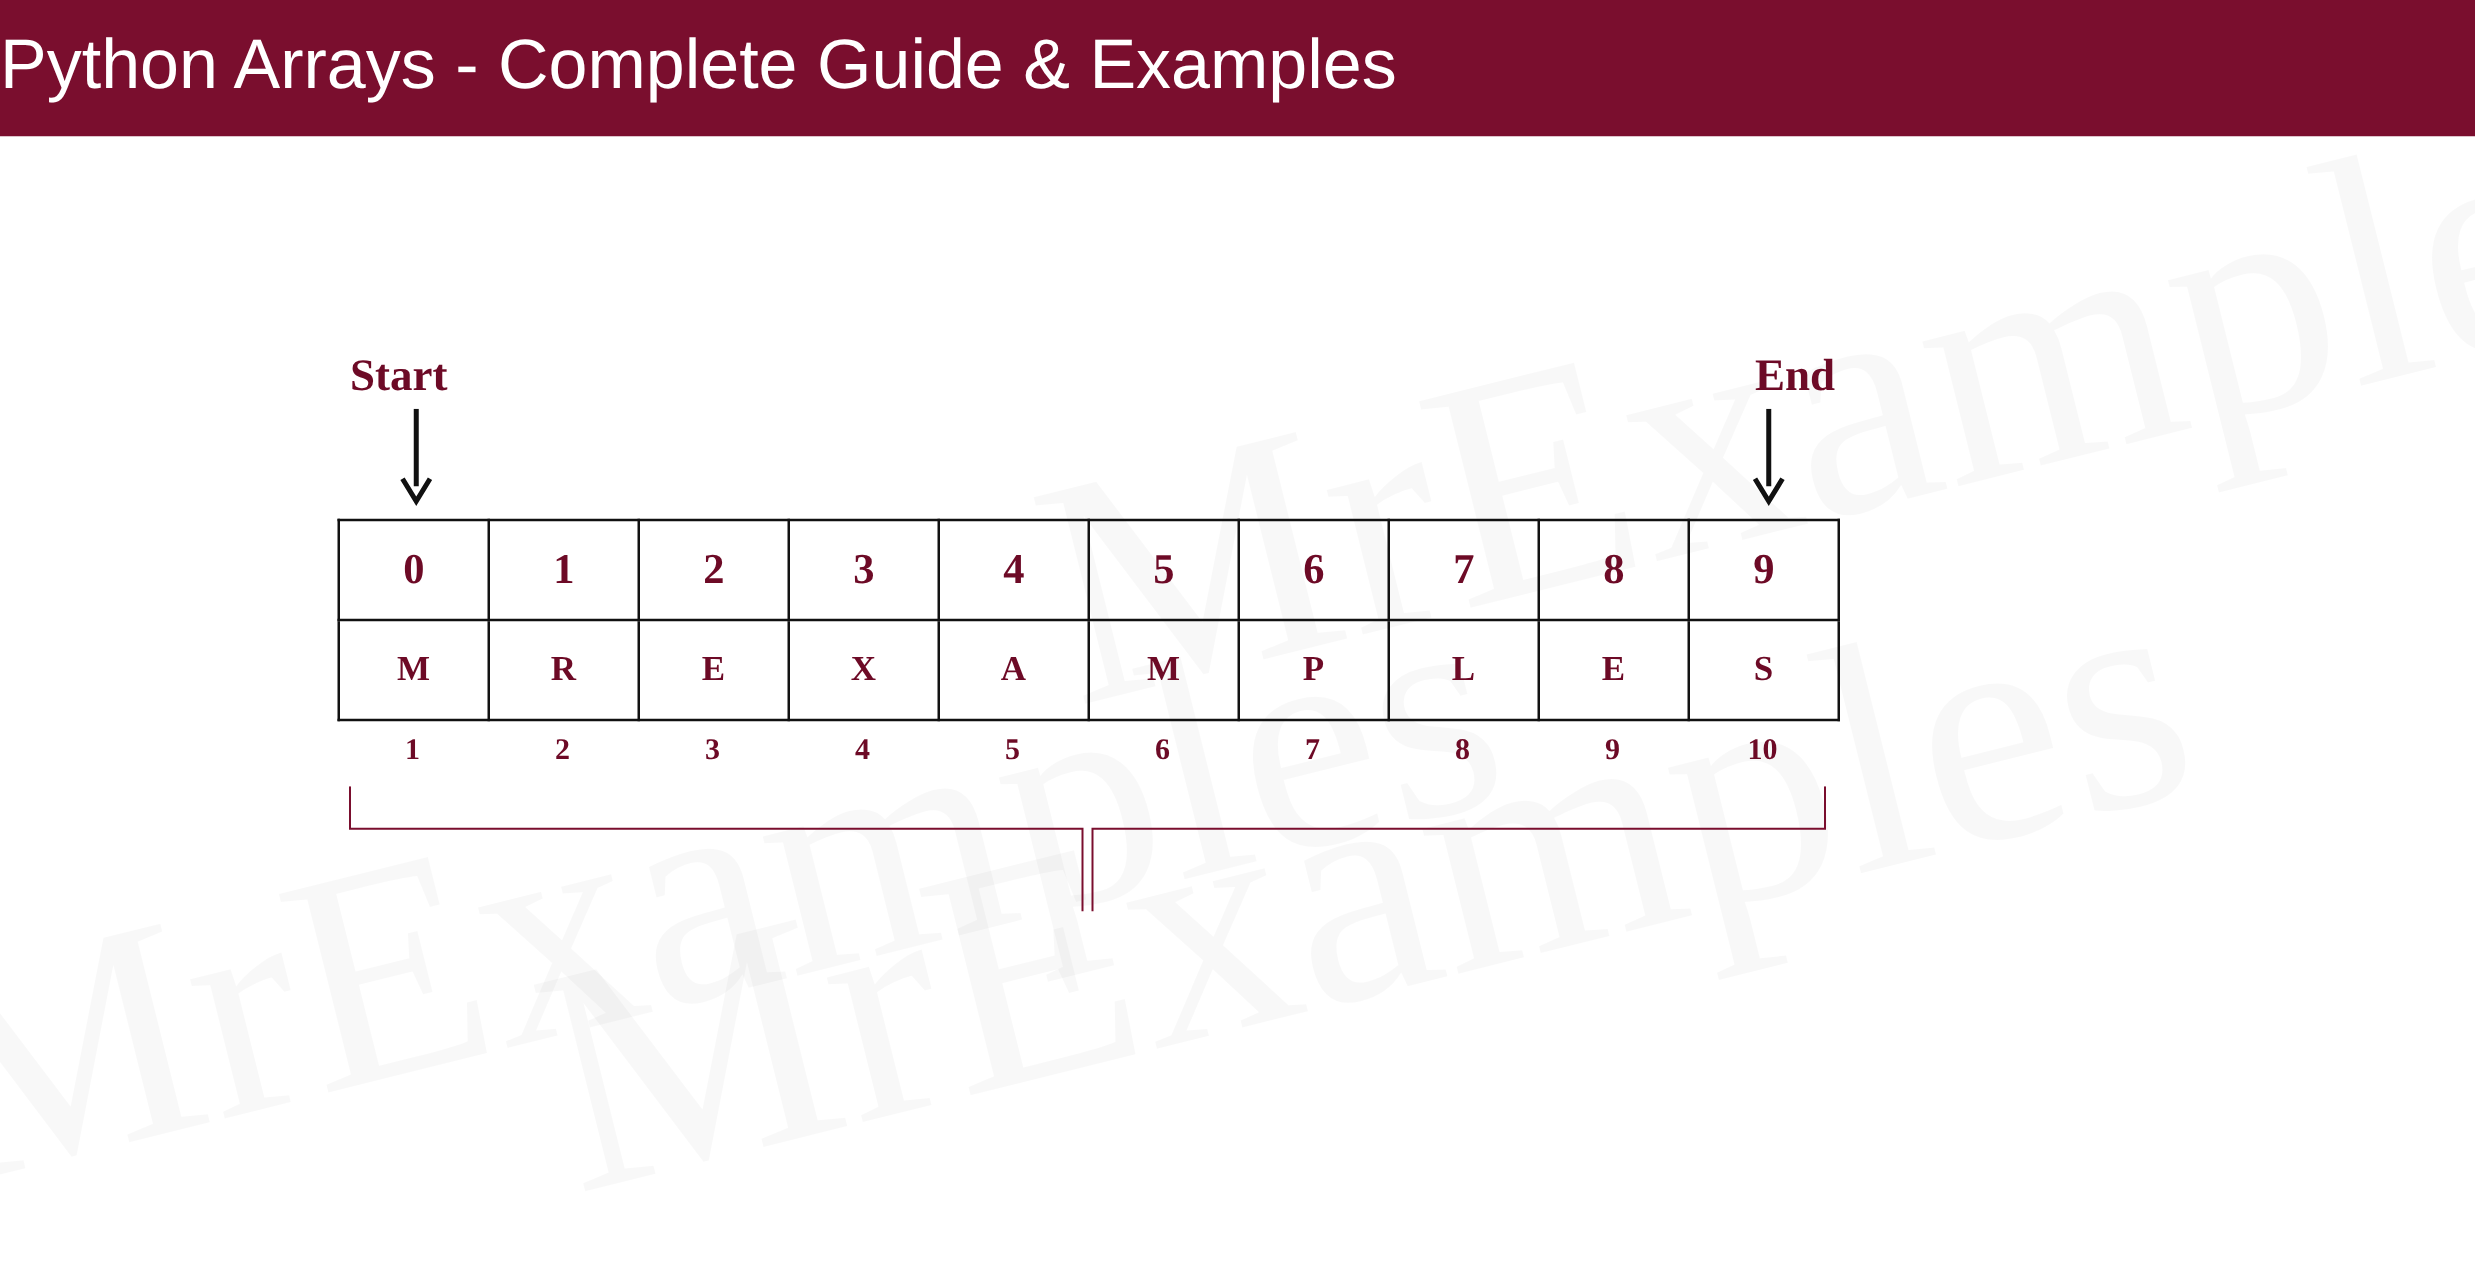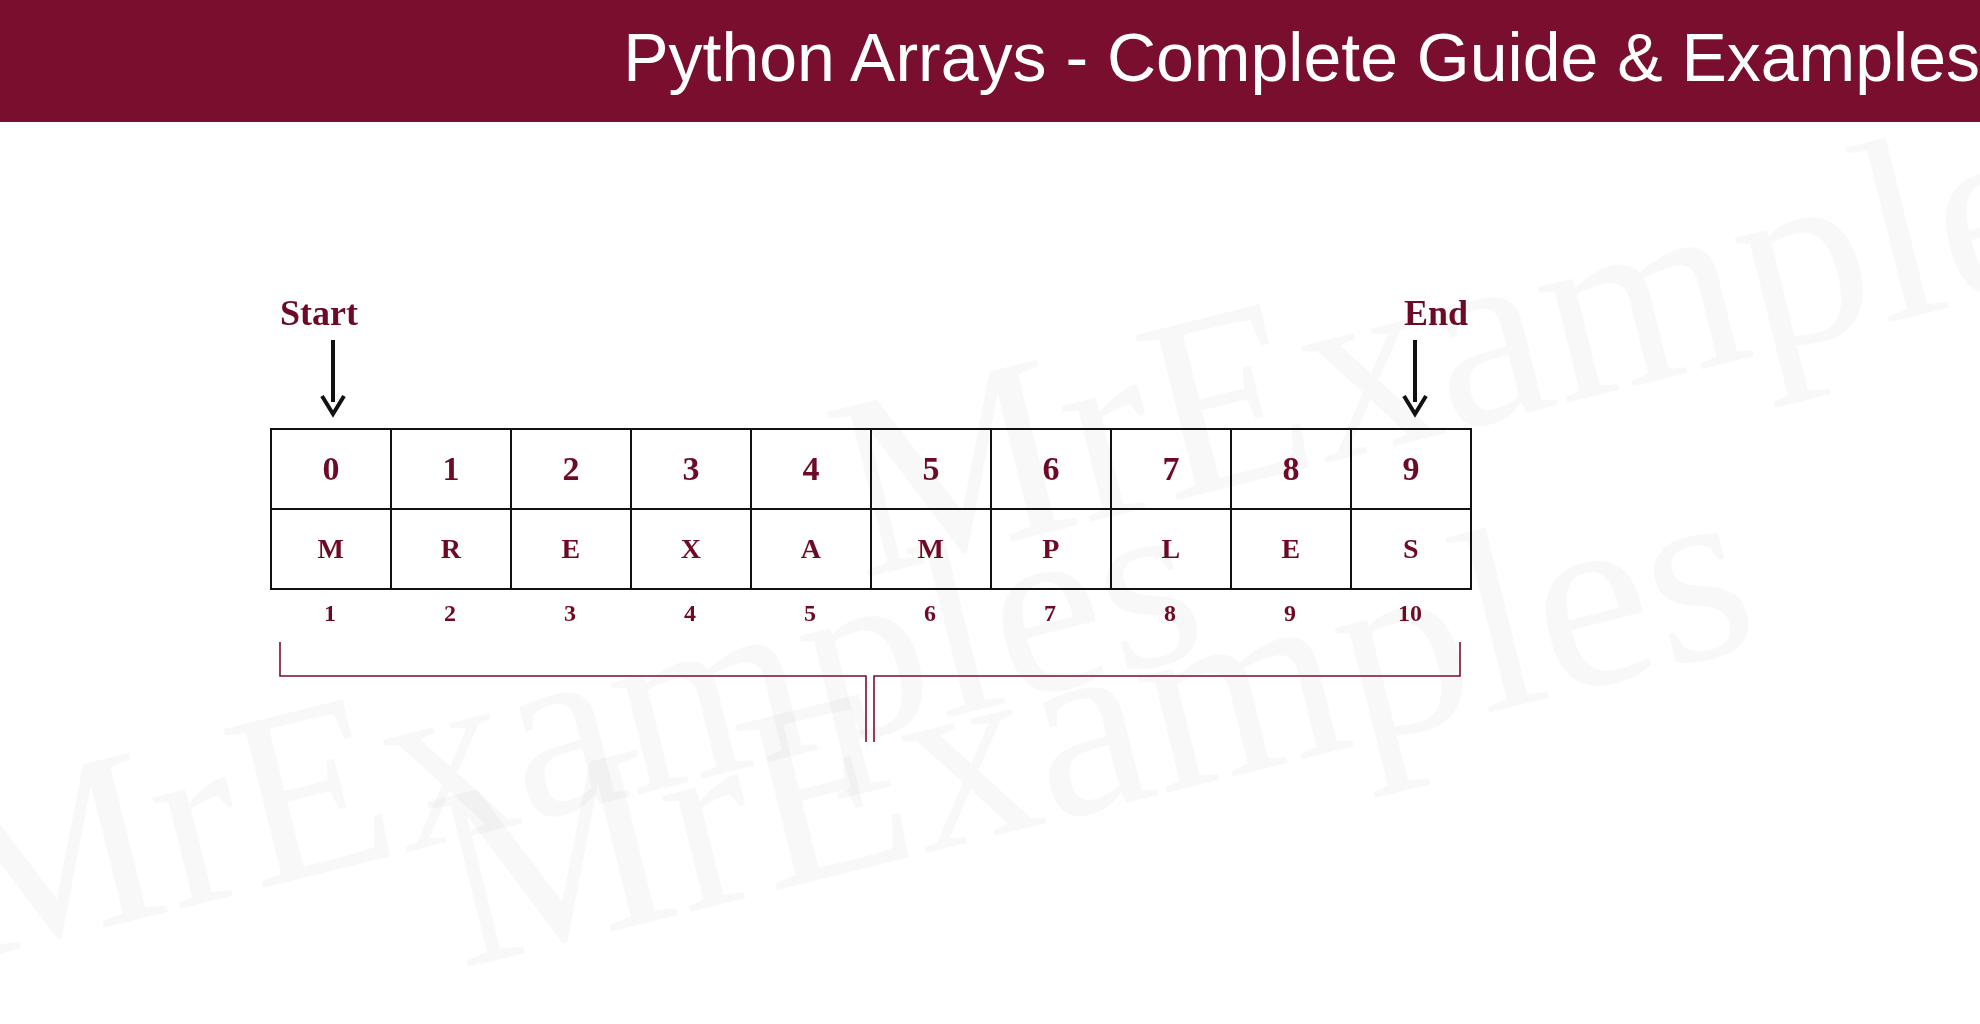--- a/index.html
+++ b/index.html
@@ -9,23 +9,23 @@
     width: 1980px;
     height: 1024px;
     position: relative;
     overflow: hidden;
   }
   .header-banner {
     background: #7a0e2e;
     color: #ffffff;
     width: 100%;
     padding: 18px 0 26px 0;
-    text-align: right;
+    text-align: left;
     font-family: -apple-system, 'Segoe UI', Arial, sans-serif;
-    font-size: 68px;
+    font-size: 56px;
     font-weight: 400;
   }
   .diagram-area {
     position: relative;
     margin-top: 90px;
     width: 100%;
     height: 760px;
   }
   .watermark {
     position: absolute;

